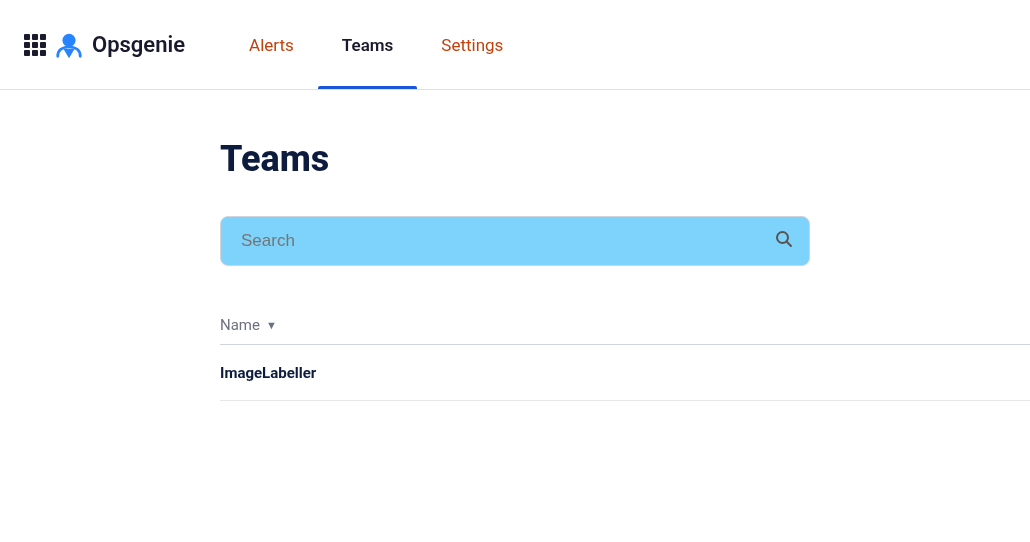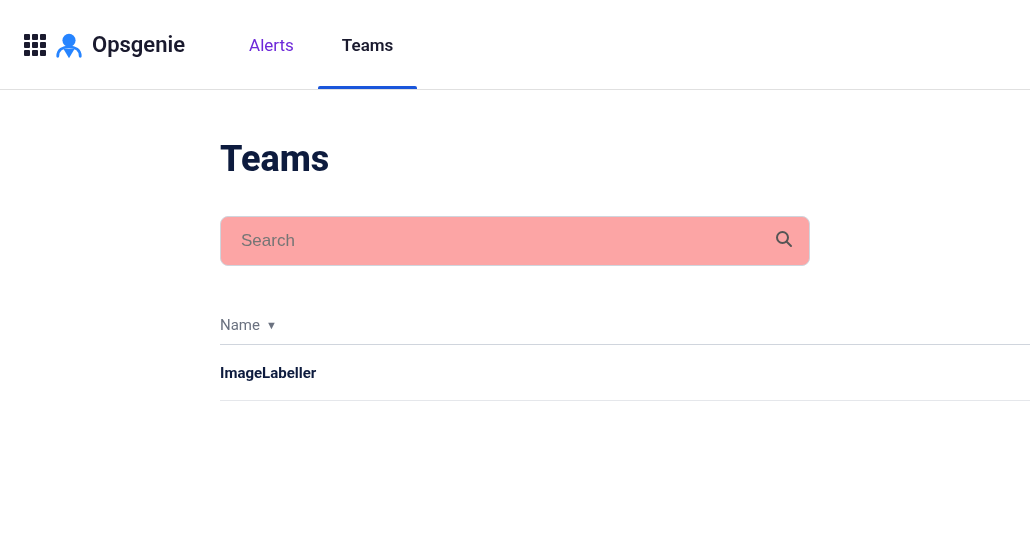--- a/index.html
+++ b/index.html
@@ -61,21 +61,21 @@
       align-items: stretch;
       height: 100%;
       gap: 0;
     }
 
     .nav-link {
       display: flex;
       align-items: center;
       padding: 0 24px;
       font-size: 17px;
-      color: #6d28d9;
+      color: #c2410c;
       text-decoration: none;
       cursor: pointer;
       position: relative;
       font-weight: 400;
     }
 
     .nav-link.active {
       font-weight: 600;
       color: #1a1a2e;
     }
@@ -108,21 +108,21 @@
       margin-bottom: 40px;
       position: relative;
     }
 
     .search-input {
       width: 100%;
       padding: 14px 48px 14px 20px;
       font-size: 17px;
       border: 1.5px solid #d0d5dd;
       border-radius: 8px;
-      background: #fca5a5;
+      background: #7dd3fc;
       color: #555;
       outline: none;
     }
 
     .search-icon-wrapper {
       position: absolute;
       right: 16px;
       top: 50%;
       transform: translateY(-50%);
       color: #555;
@@ -193,20 +193,21 @@
       <circle cx="16" cy="11" r="7" fill="#2684FF"></circle>
       <path d="M4 28c0-6.627 5.373-10 12-10s12 3.373 12 10" stroke="#2684FF" stroke-width="3" stroke-linecap="round" fill="none"></path>
       <path d="M10 20 L16 30 L22 20" fill="#2684FF"></path>
     </svg>
     <span class="logo-text">Opsgenie</span>
   </div>
 
   <nav class="nav-links">
     <a class="nav-link">Alerts</a>
     <a class="nav-link active">Teams</a>
+    <a class="nav-link">Settings</a>
   </nav>
 </header>
 
 <main class="main-content">
   <h1 class="page-title">Teams</h1>
 
   <div class="search-container">
     <input class="search-input" type="text" placeholder="Search" style="">
     <div class="search-icon-wrapper">
       <svg width="20" height="20" viewBox="0 0 20 20" fill="none" xmlns="http://www.w3.org/2000/svg">

